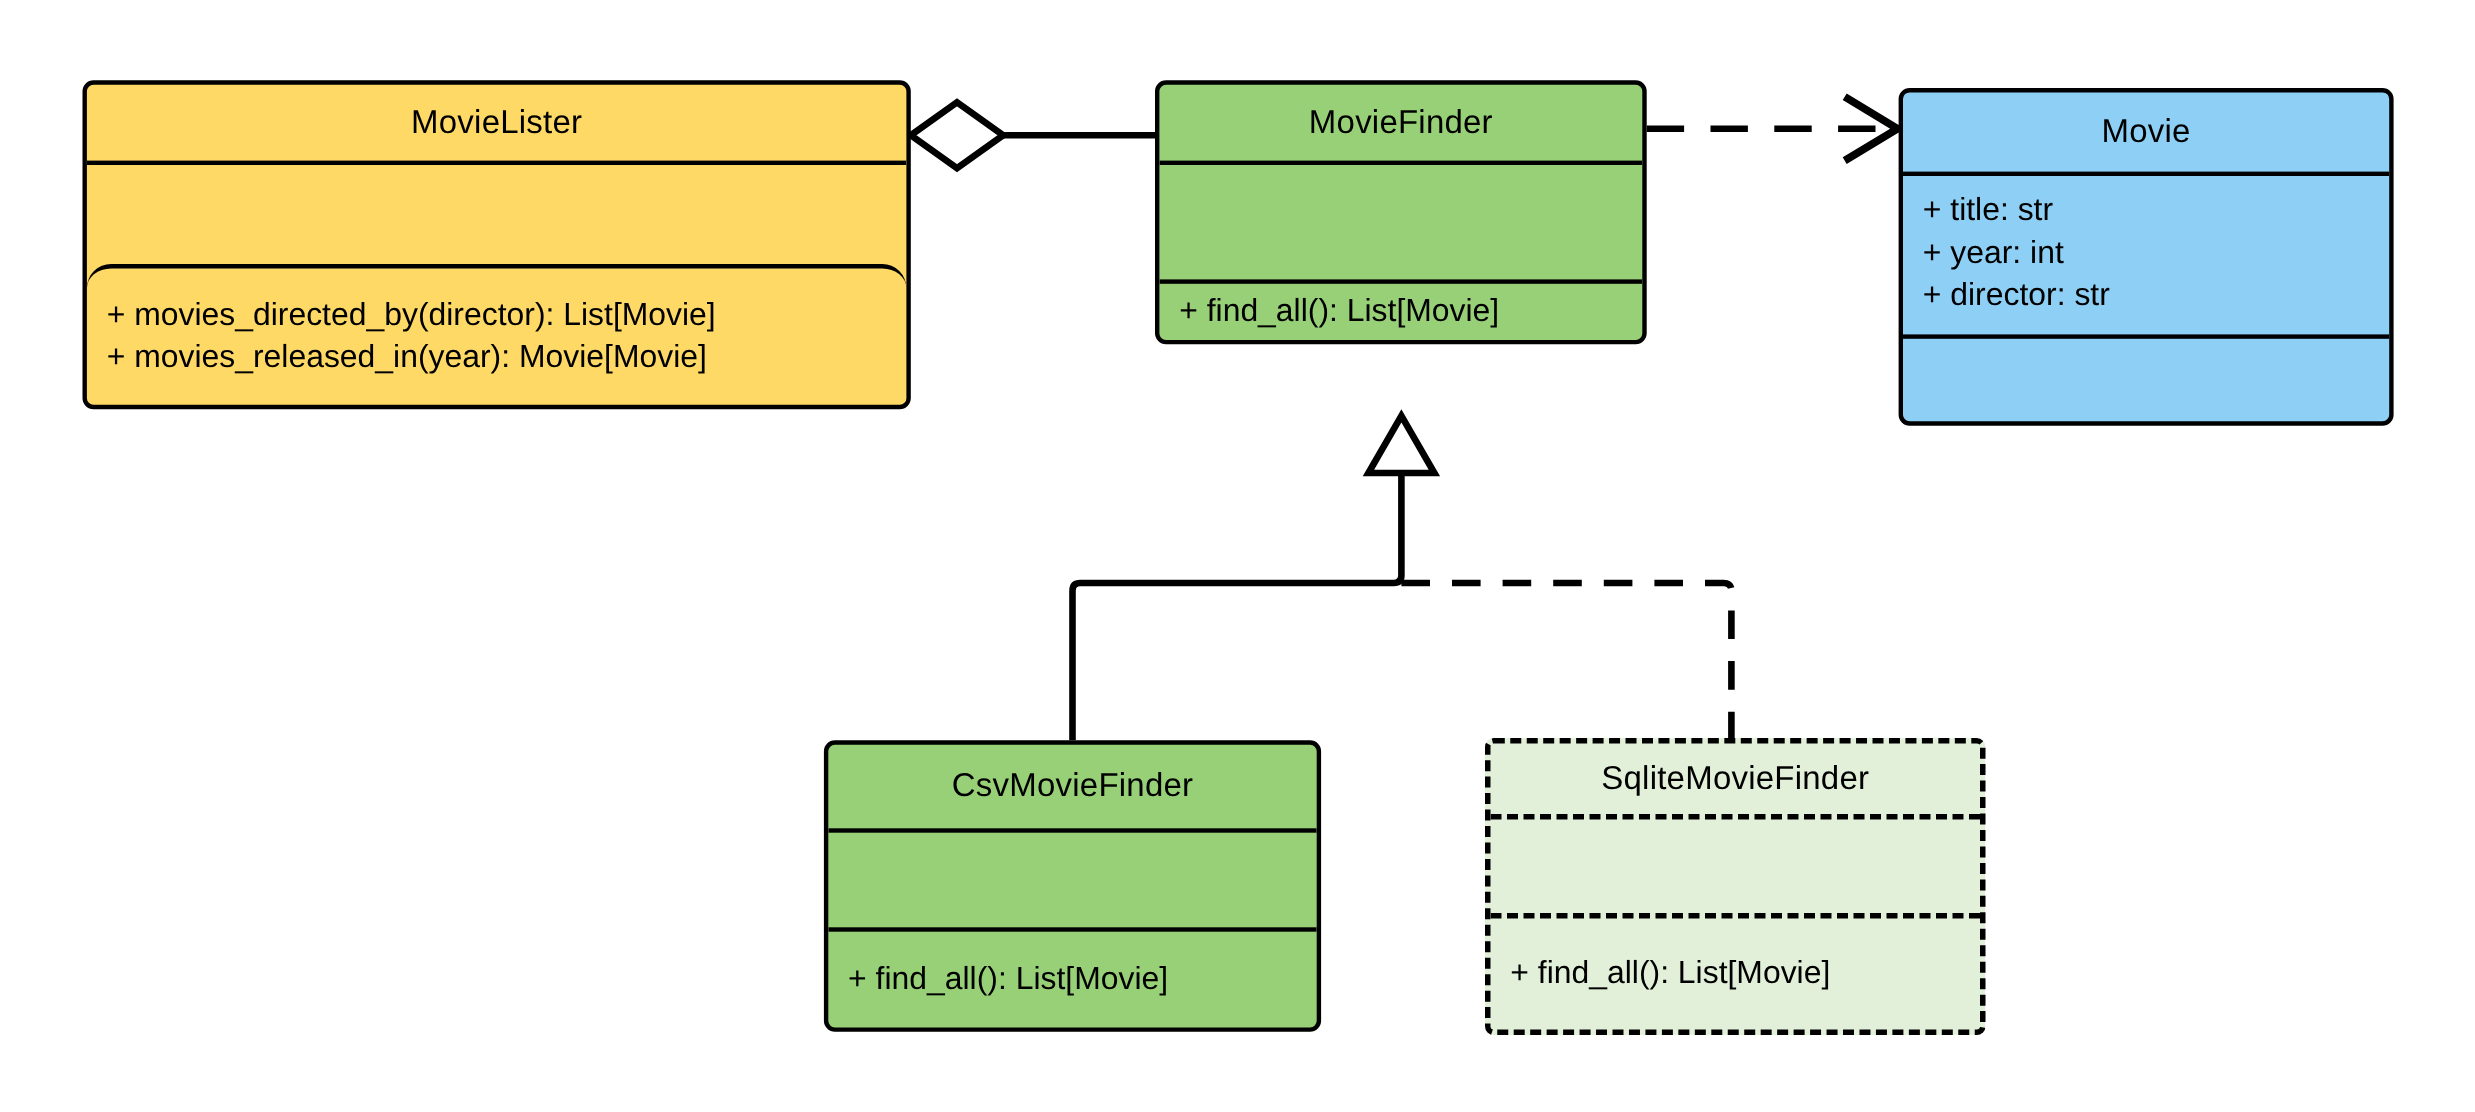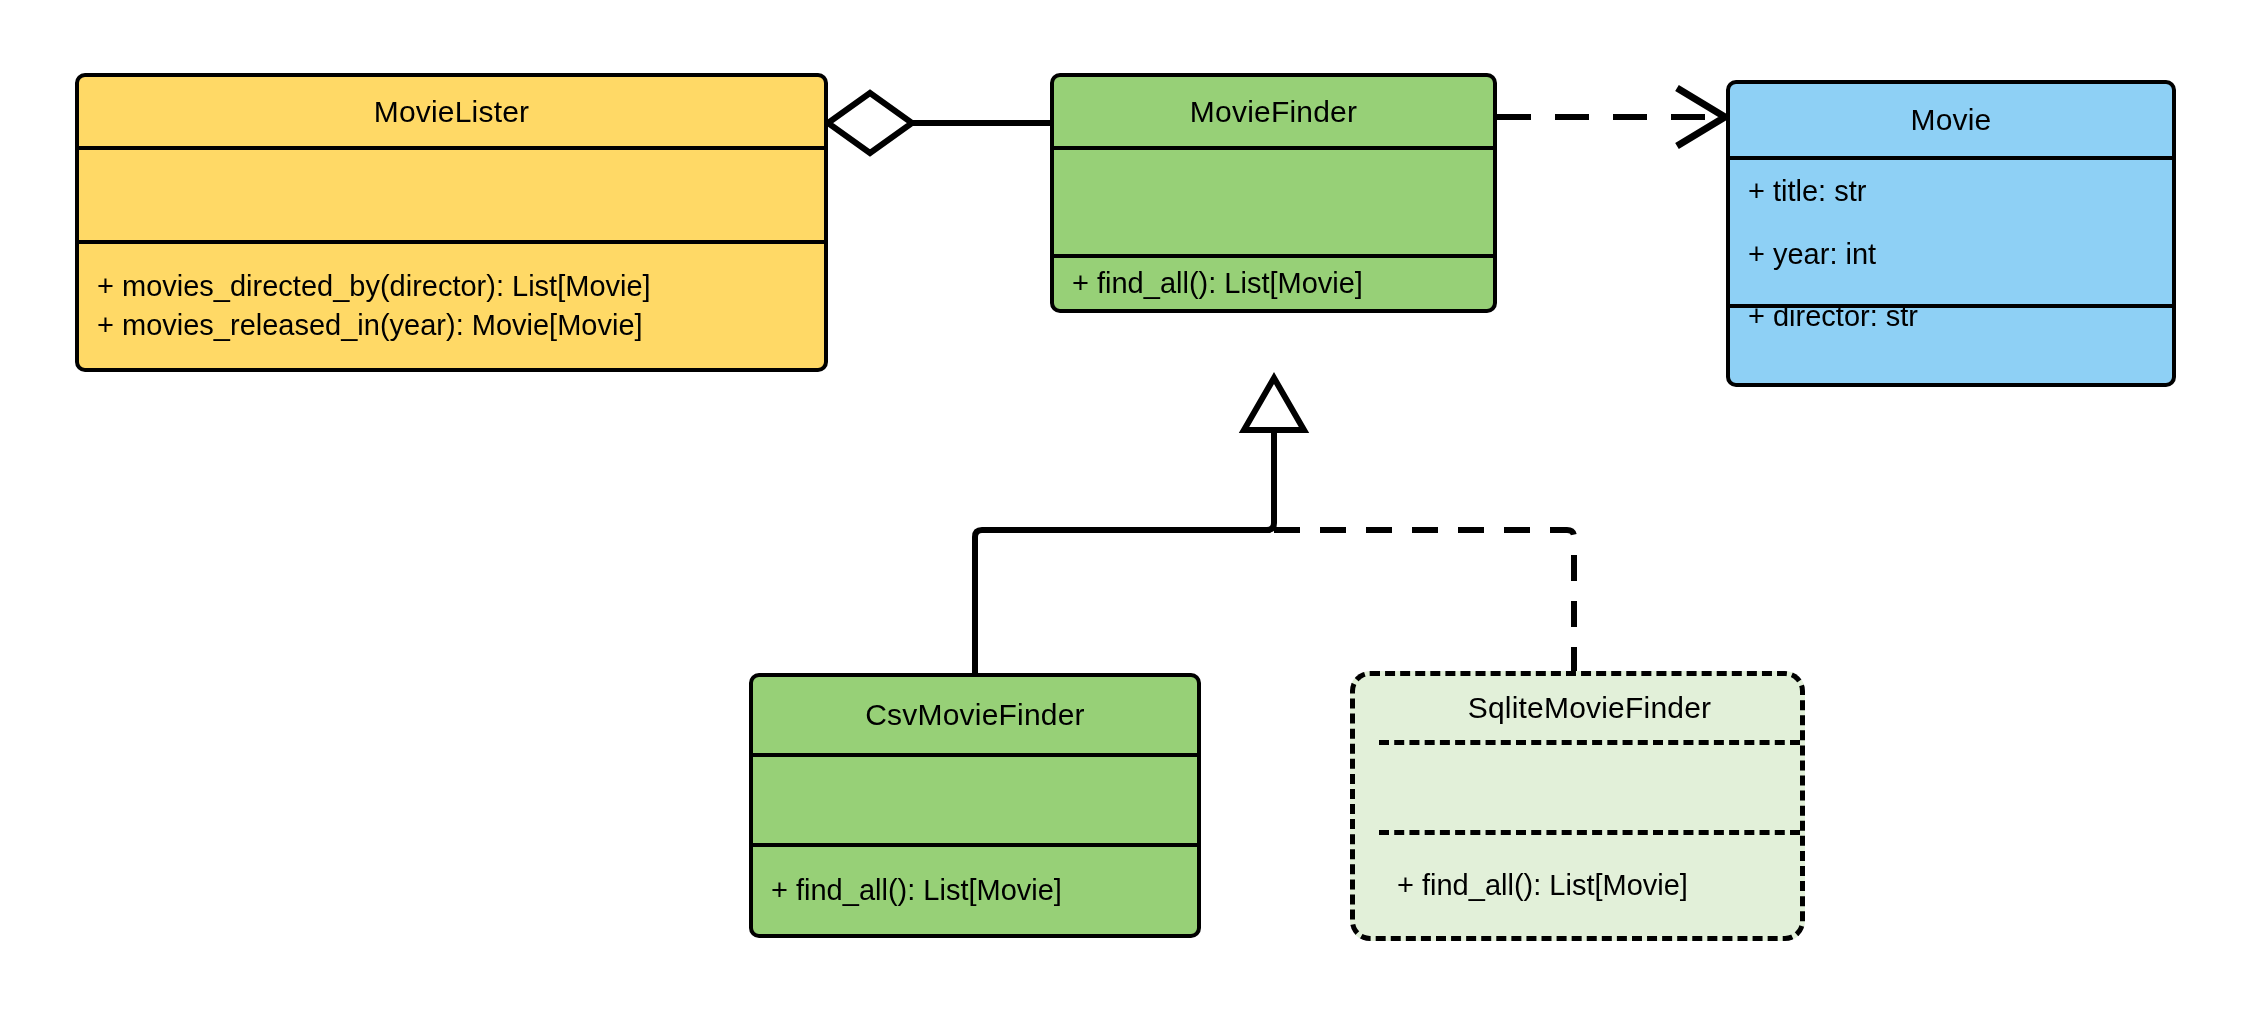--- a/index.html
+++ b/index.html
@@ -32,22 +32,21 @@
     border: 4px solid #000000;
     border-radius: 10px;
     display: flex;
     flex-direction: column;
     overflow: hidden;
     z-index: 2;
   }
   .uml-class.dashed {
     border-style: dashed;
     border-width: 5px;
-    border-radius: 20px;
-    padding-left: 24px;
+    border-radius: 8px;
   }
   .cls-name {
     box-sizing: border-box;
     display: flex;
     align-items: center;
     justify-content: center;
     font-size: 30px;
     color: #000000;
     letter-spacing: 0.2px;
     white-space: nowrap;
@@ -59,21 +58,20 @@
     flex-direction: column;
     justify-content: center;
     padding: 0 18px;
   }
   .uml-class.dashed .cls-compartment {
     border-top: 5px dashed #000000;
   }
   .cls-compartment.attrs {
     justify-content: flex-start;
     padding-top: 12px;
-    gap: 24px;
   }
   .member {
     font-size: 29px;
     line-height: 1.33;
     color: #000000;
     white-space: nowrap;
   }
   .cls-compartment.empty { }
 </style>
 </head>
@@ -99,21 +97,21 @@
     </g>
 
     <g>
       <path d="M 1274 530 L 1567 530 Q 1574 530 1574 537 L 1574 673" fill="none" stroke="#000000" stroke-width="6" stroke-dasharray="26 20"></path>
     </g>
   </svg>
 
   <div class="uml-class" id="box-movie-lister" style="left:75px; top:73px; width:753px; height:299px; background:#ffd966;">
     <div class="cls-name" style="height:69px;">MovieLister</div>
     <div class="cls-compartment attrs empty" style="height:94px;"></div>
-    <div class="cls-compartment methods" style="flex:1;">
+    <div class="cls-compartment methods" style="flex:1;border-radius:22px;">
       <div class="member">+ movies_directed_by(director): List[Movie]</div>
       <div class="member">+ movies_released_in(year): Movie[Movie]</div>
     </div>
   </div>
 
   <div class="uml-class" id="box-movie-finder" style="left:1050px; top:73px; width:447px; height:240px; background:#97d077;">
     <div class="cls-name" style="height:69px;">MovieFinder</div>
     <div class="cls-compartment attrs empty" style="height:108px;"></div>
     <div class="cls-compartment methods" style="flex:1;">
       <div class="member">+ find_all(): List[Movie]</div>

